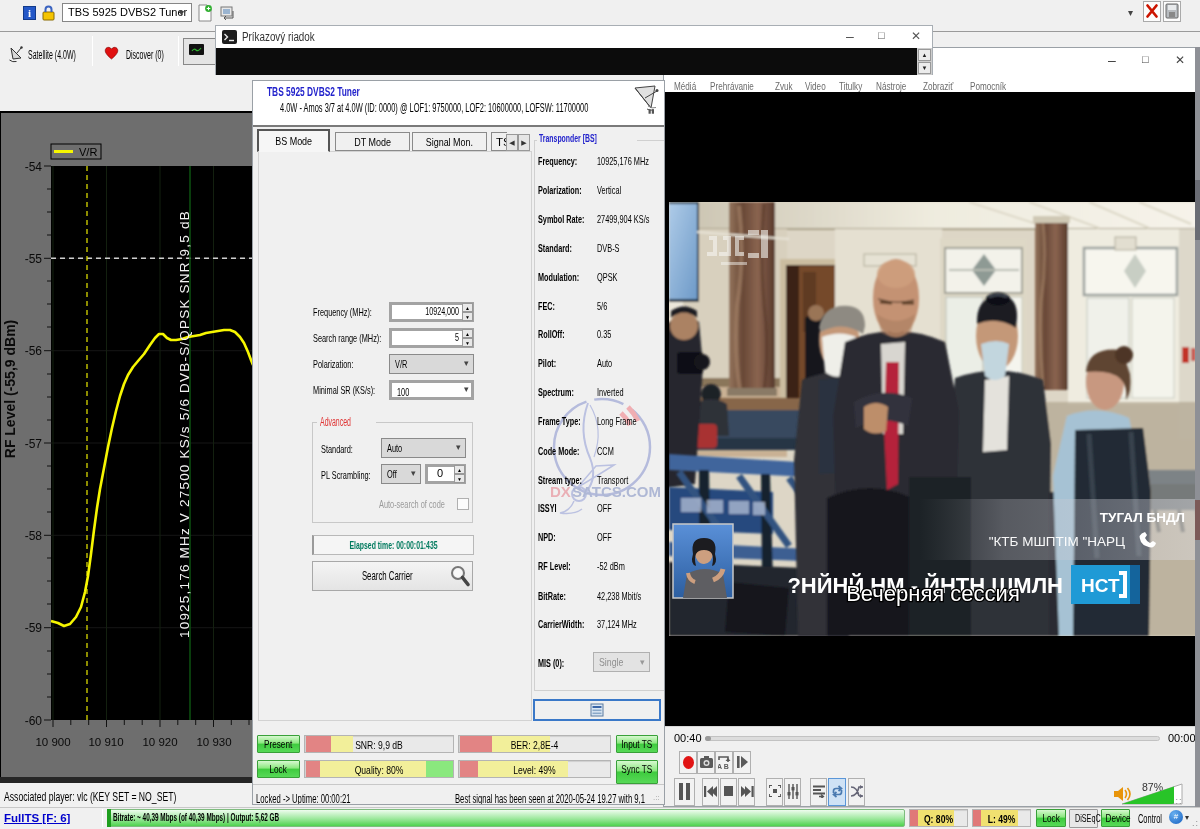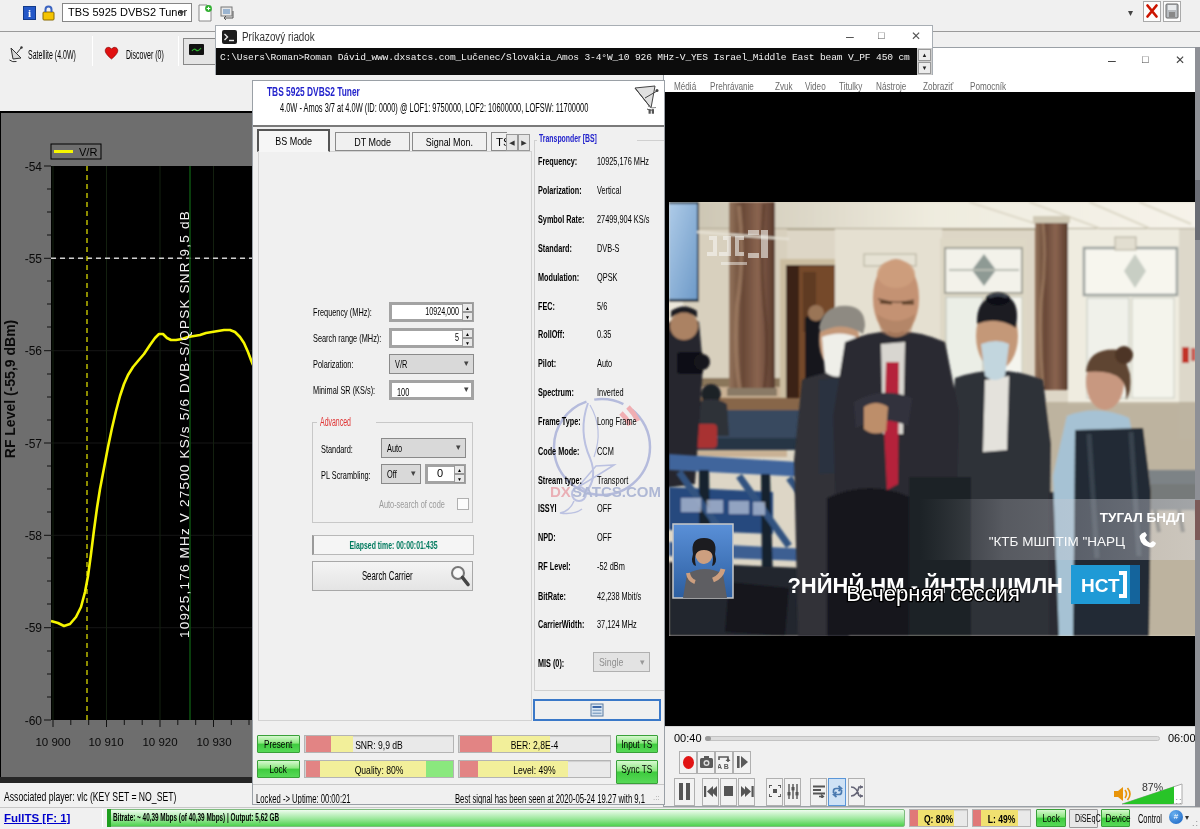--- a/index.html
+++ b/index.html
@@ -172,21 +172,21 @@
 
   <rect x="51" y="33" width="50" height="15" fill="#6e6e6e" stroke="#000"></rect>
   <line x1="54" y1="40.5" x2="73" y2="40.5" stroke="#f6f600" stroke-width="3"></line>
   <text x="79" y="45" fill="#000" font-size="11">V/R</text>
 </svg>
 
 <div class="abs" style="left:0;top:777px;width:1200px;height:30px;background:#f1f1f1;border-top:1px solid #aaa"></div>
 <div class="abs" style="left:0;top:777px;width:253px;height:6px;background:#262626"></div>
 <div class="lbl" style="left:4px;top:789px;font-size:13.5px">Associated player: vlc (KEY SET = NO_SET)</div>
 <div class="abs" style="left:0;top:807px;width:1200px;height:22px;background:#f0f0f0;border-top:1px solid #c8c8c8"></div>
-<div class="abs" style="left:4px;top:812px;font-size:11.5px;font-weight:bold;color:#0000cc;text-decoration:underline">FullTS [F: 1]</div>
+<div class="abs" style="left:4px;top:812px;font-size:11.5px;font-weight:bold;color:#0000cc;text-decoration:underline">FullTS [F: 6]</div>
 <div class="vsep" style="left:102px;top:809px;height:18px"></div>
 <div class="abs" style="left:107px;top:809px;width:798px;height:18px;background:linear-gradient(#eefcee,#9ce89c 55%,#4ed24e);border:1px solid #7ebc7e;border-radius:2px"></div>
 <div class="abs" style="left:107px;top:809px;width:4px;height:18px;background:#1e9e1e"></div>
 <div class="abs" style="left:113px;top:811px;font-size:11px;font-weight:bold;color:#000;white-space:nowrap;transform:scaleX(.58);transform-origin:0 50%">Bitrate: ~ 40,39 Mbps (of 40,39 Mbps) | Output: 5,62 GB</div>
 
 <div class="sigbar" style="left:909px;top:809px;width:59px;height:18px">
   <div class="seg" style="left:0;width:8px;background:#e07878"></div>
   <div class="seg" style="left:8px;width:36px;background:#f0e070"></div>
   <div class="txt" style="top:3px;font-weight:bold">Q: 80%</div>
 </div>
@@ -575,21 +575,21 @@
    <path d="M18 372 q18 -10 36 0 l4 24 l-44 0z" fill="#5e5e62"></path>
    <path d="M44 378 q8 -3 10 -11" stroke="#cd9f7f" stroke-width="5" fill="none"></path>
    <path d="M26 380 q-6 -2 -7 -9" stroke="#cd9f7f" stroke-width="4" fill="none"></path>
   </g>
  </svg>
 
  <div class="abs" style="left:0;top:678px;width:537px;height:82px;background:#f0f0f0;border-top:1px solid #d8d8d8"></div>
  <div class="abs" style="left:10px;top:684px;font-size:11px">00:40</div>
  <div class="abs" style="left:41px;top:688px;width:455px;height:5px;background:#dcdcdc;border:1px solid #c2c2c2;border-radius:3px"></div>
  <div class="abs" style="left:41px;top:688px;width:6px;height:5px;background:#9a9a9a;border-radius:3px"></div>
- <div class="abs" style="left:504px;top:684px;font-size:11px">06:00</div>
+ <div class="abs" style="left:504px;top:684px;font-size:11px">00:00</div>
 
  <div class="vbtn" style="left:15px;top:703px;width:18px;height:23px"></div>
  <div class="abs" style="left:19px;top:708px;width:11px;height:13px;border-radius:50%;background:#e11414"></div>
  <div class="vbtn" style="left:33px;top:703px;width:18px;height:23px"></div>
  <svg class="abs" style="left:36px;top:708px" width="13" height="12" viewBox="0 0 13 12">
         <rect x="0" y="2" width="13" height="10" rx="1.5" fill="#5a5a5a"></rect>
         <rect x="4" y="0" width="5" height="3" fill="#5a5a5a"></rect>
         <circle cx="6.5" cy="7" r="3" fill="#ddd"></circle>
         <circle cx="6.5" cy="7" r="1.6" fill="#5a5a5a"></circle>
       </svg>
@@ -669,19 +669,18 @@
  <svg class="abs" style="left:6px;top:4px" width="15" height="14" viewBox="0 0 15 14">
         <rect x="0" y="0" width="15" height="14" rx="2" fill="#1e1e1e"></rect>
         <path d="M2.5 4 l3 3 l-3 3" stroke="#e8e8e8" stroke-width="1.4" fill="none"></path>
         <path d="M7 10.5 h5" stroke="#e8e8e8" stroke-width="1.4"></path>
       </svg>
  <div class="abs" style="left:26px;top:4px;font-size:12px;color:#333;transform:scaleX(.82);transform-origin:0 50%;white-space:nowrap">Príkazový riadok</div>
  <div class="abs" style="left:630px;top:2px;font-size:14px;color:#555">–</div>
  <div class="abs" style="left:662px;top:3px;font-size:11px;color:#555">□</div>
  <div class="abs" style="left:695px;top:3px;font-size:12px;color:#555">✕</div>
  <div class="abs" style="left:0;top:22px;width:716px;height:27px;background:#0c0c0c"></div>
- <div class="abs" style="left:4px;top:26px;font-size:9.6px;color:#f2f2f2;font-family:'Liberation Mono',monospace;letter-spacing:-.15px;white-space:nowrap">C:\Users\Roman&gt;Roman Dávid_www.dxsatcs.com_Lučenec/Slovakia_Amos 3-4°W_10 926 MHz-V_YES Israel_Middle East beam V_PF 450 cm</div>
  <div class="abs" style="left:701px;top:22px;width:15px;height:27px;background:#cdcdcd"></div>
  <div class="abs" style="left:702px;top:23px;width:13px;height:12px;background:#ececec;border:1px solid #999;font-size:6px;color:#222;text-align:center;line-height:11px">▲</div>
  <div class="abs" style="left:702px;top:36px;width:13px;height:12px;background:#ececec;border:1px solid #999;font-size:6px;color:#222;text-align:center;line-height:11px">▼</div>
 </div>
 
 </div>
 
 </body></html>

